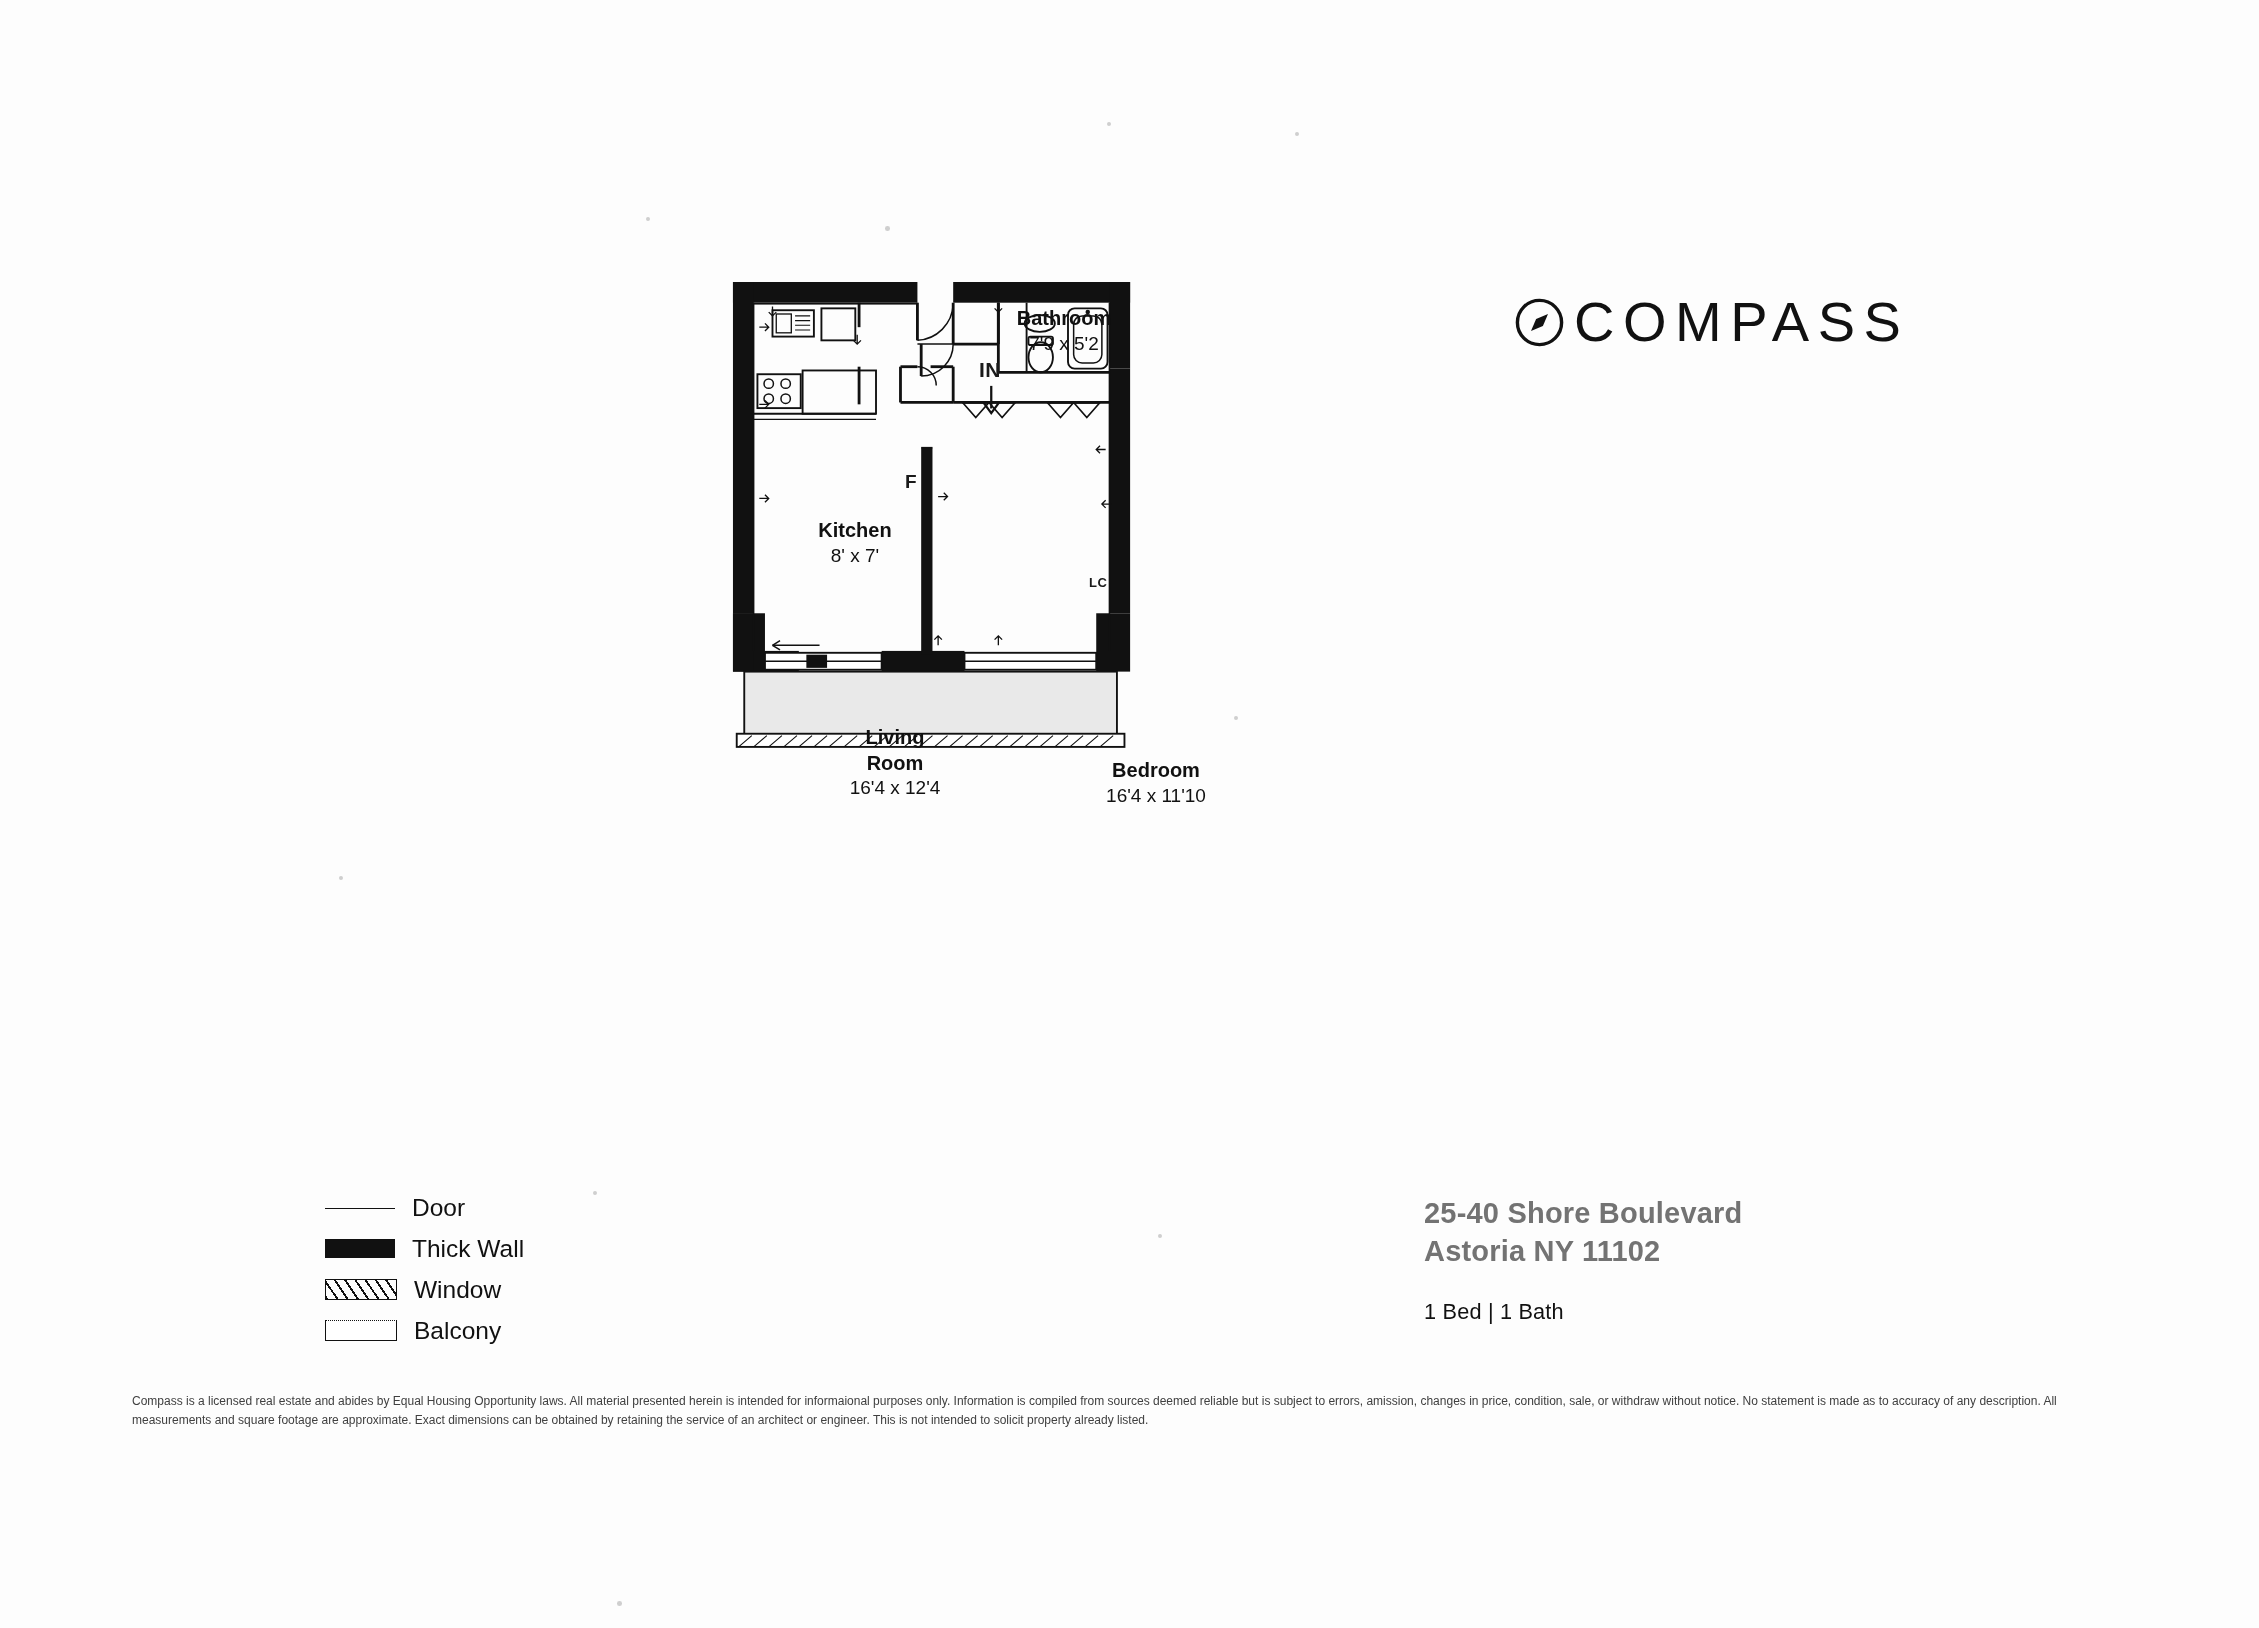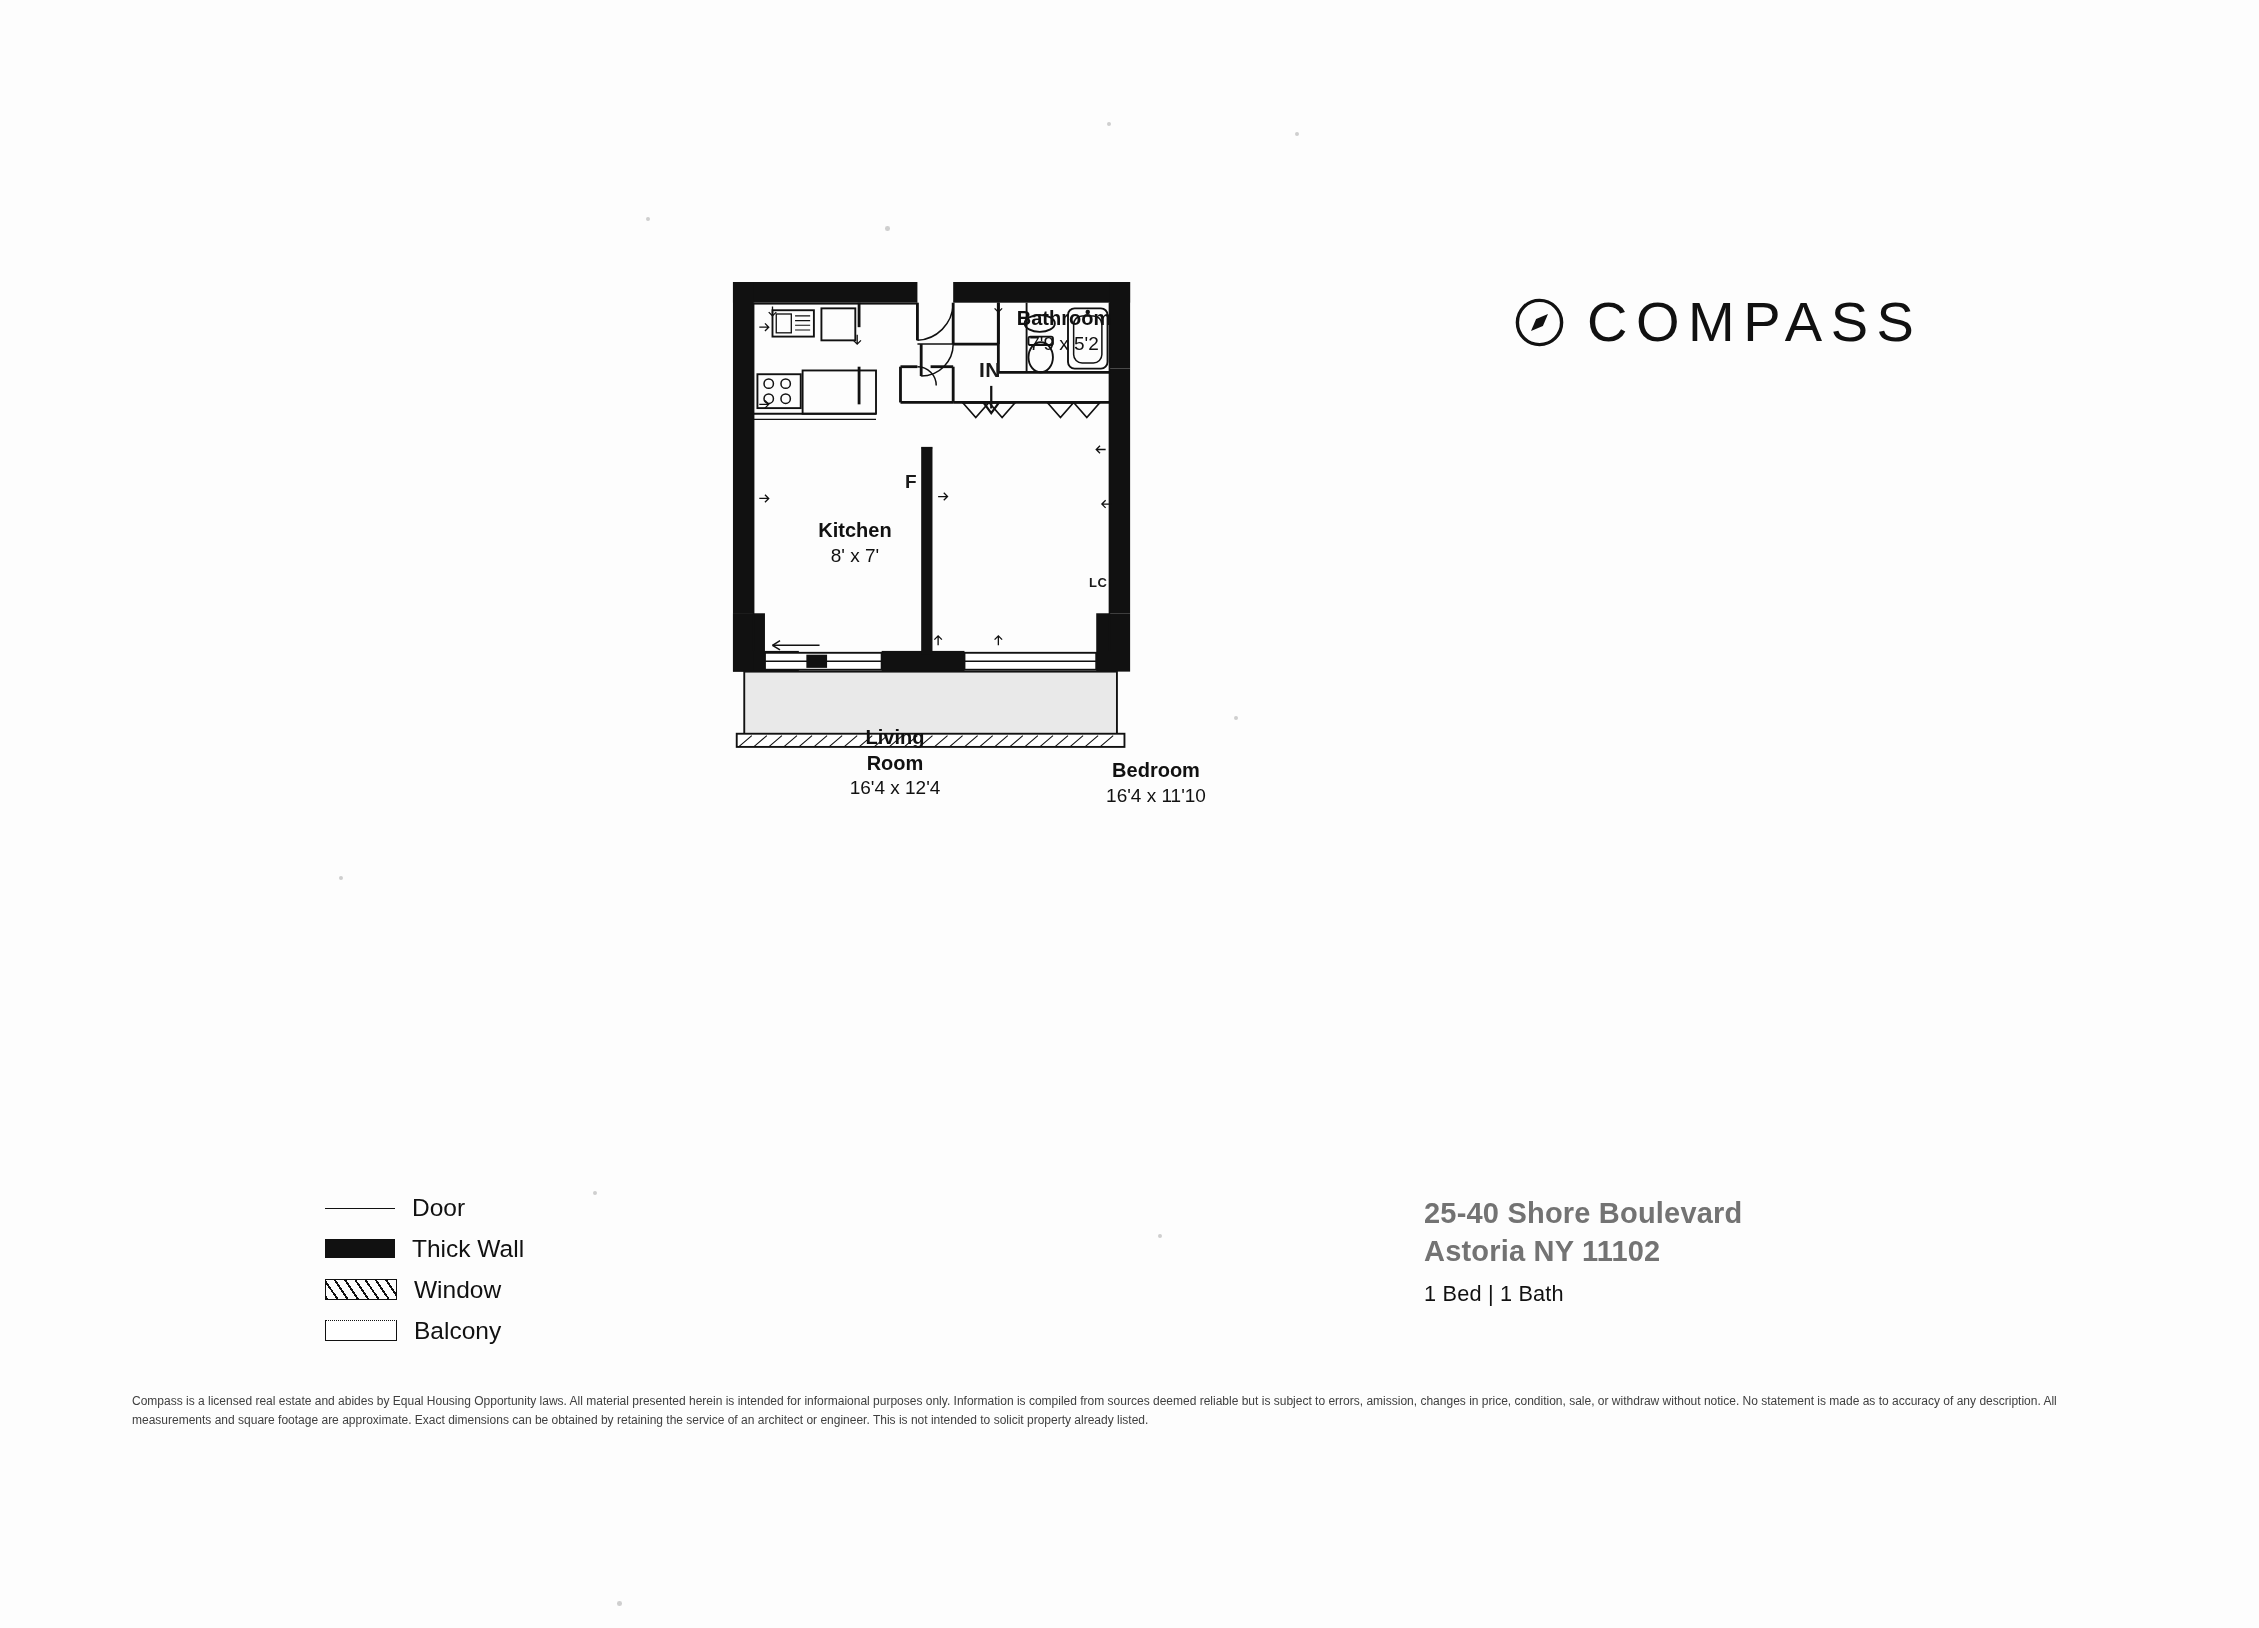--- a/index.html
+++ b/index.html
@@ -22,21 +22,21 @@
     background: #fdfdfd;
   }
 
   
   .brand {
     position: absolute;
     left: 1514px;
     top: 294px;
     display: flex;
     align-items: center;
-    gap: 22px;
+    gap: 9px;
     justify-content: center;
   }
   .brand-mark {
     width: 51px;
     height: 51px;
   }
   .brand-text {
     font-size: 56px;
     letter-spacing: 8.5px;
     font-weight: 400;
@@ -152,21 +152,21 @@
     top: 1194px;
   }
   .addr-line {
     font-size: 29px;
     font-weight: 700;
     line-height: 1.32;
     color: #737373;
     letter-spacing: 0.2px;
   }
   .addr-sub {
-    margin-top: 10px;
+    margin-top: 28px;
     font-size: 21.7px;
     font-weight: 400;
     color: #111;
     letter-spacing: 0.2px;
   }
 
   
   .disclaimer {
     position: absolute;
     left: 132px;

